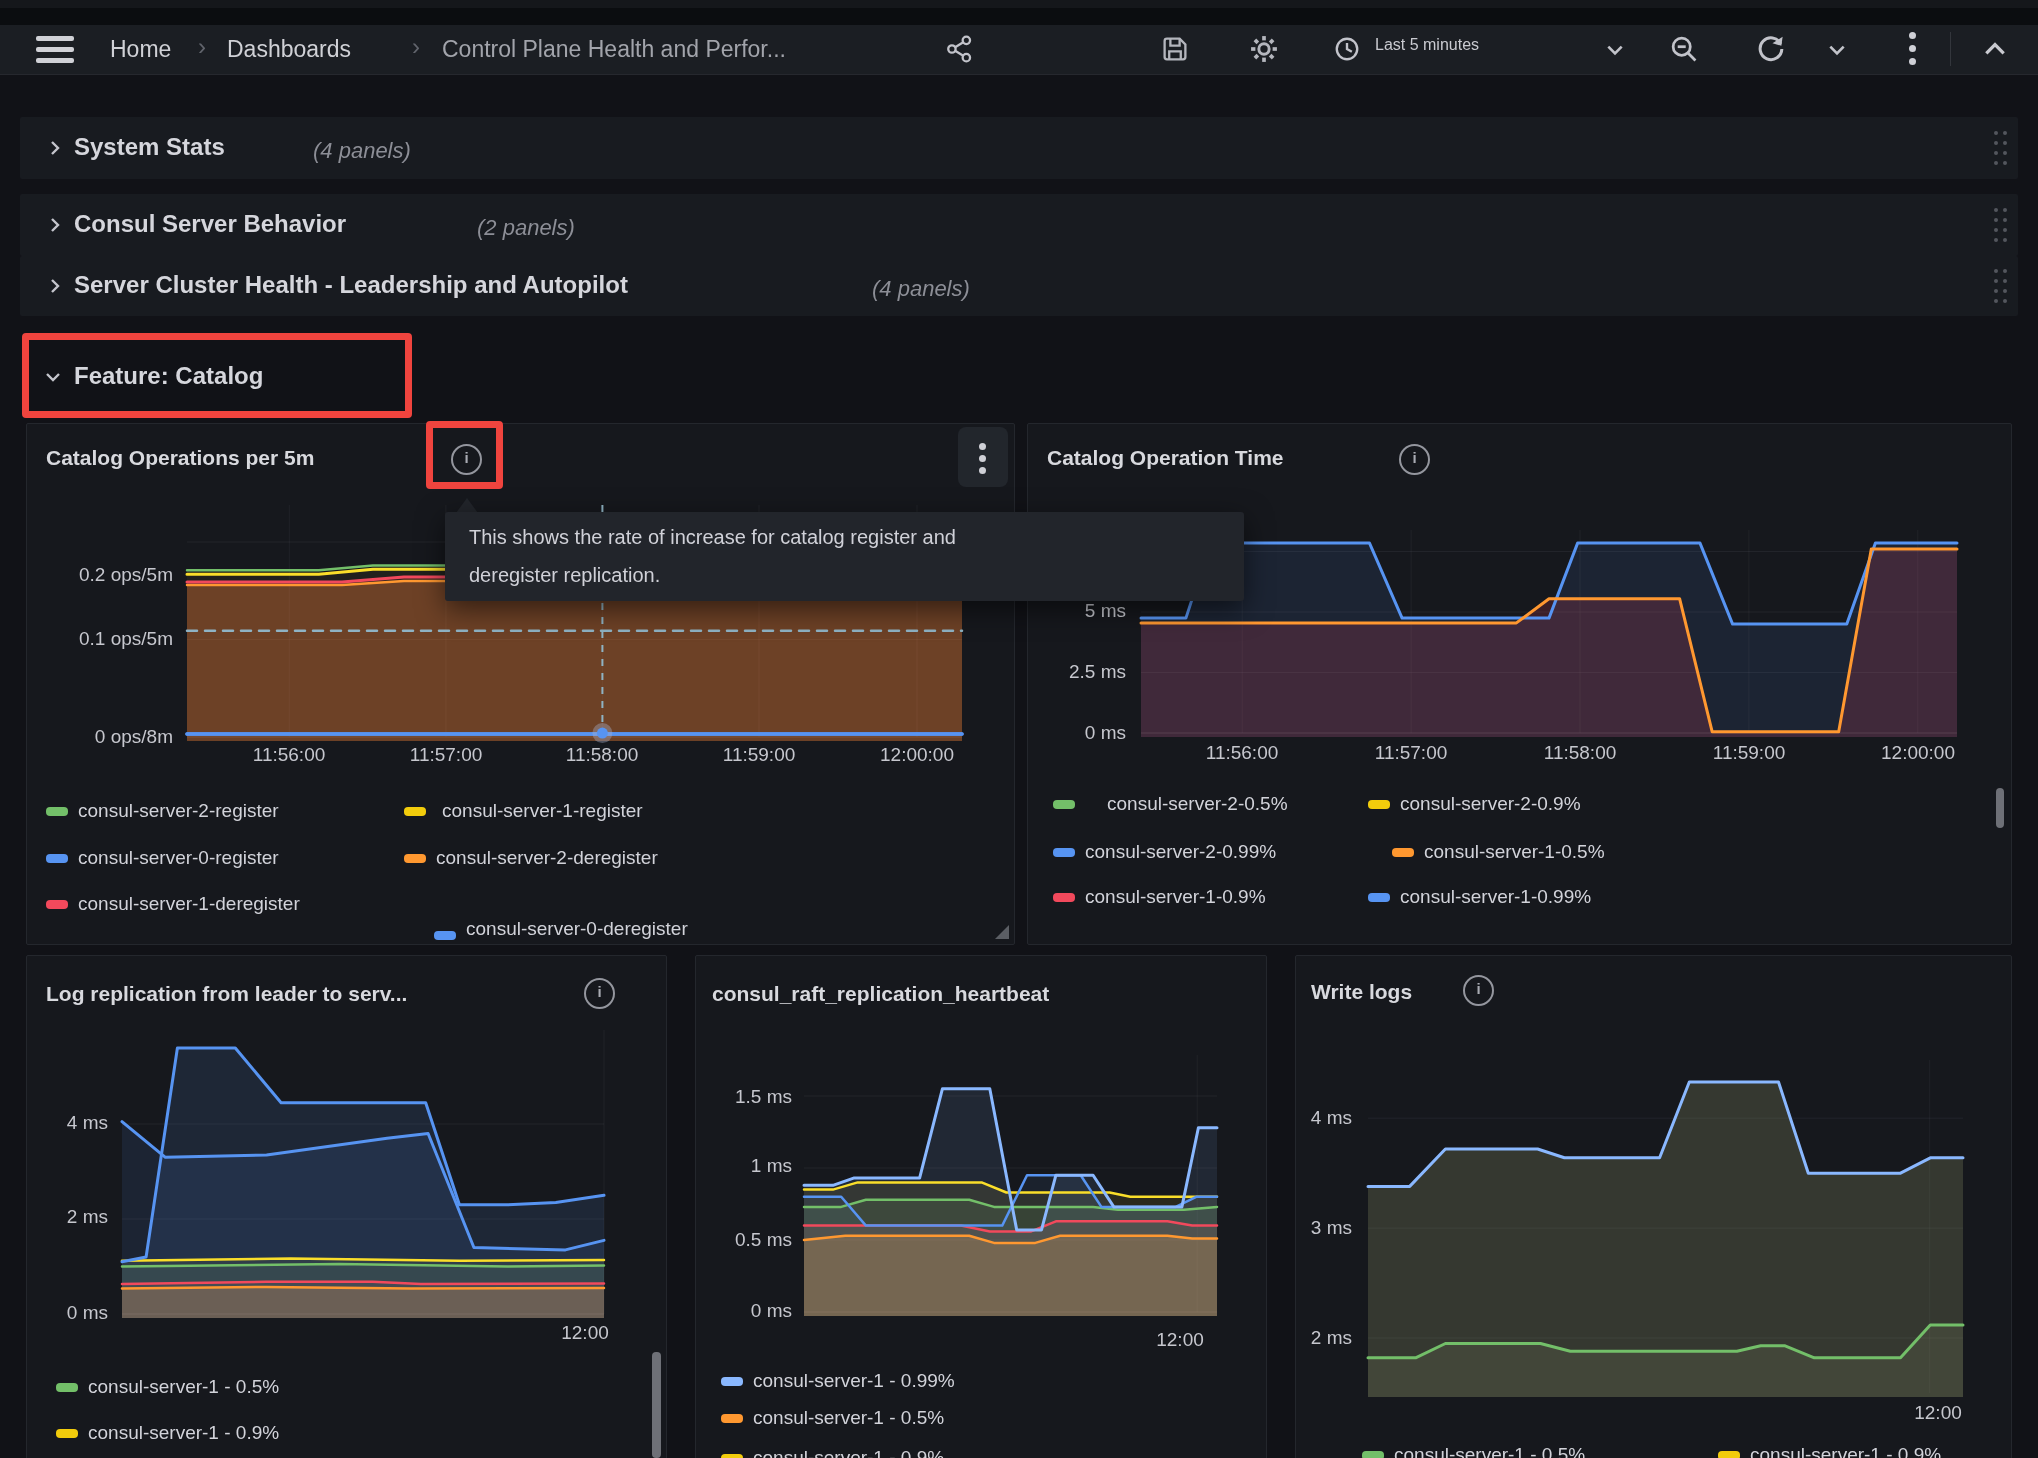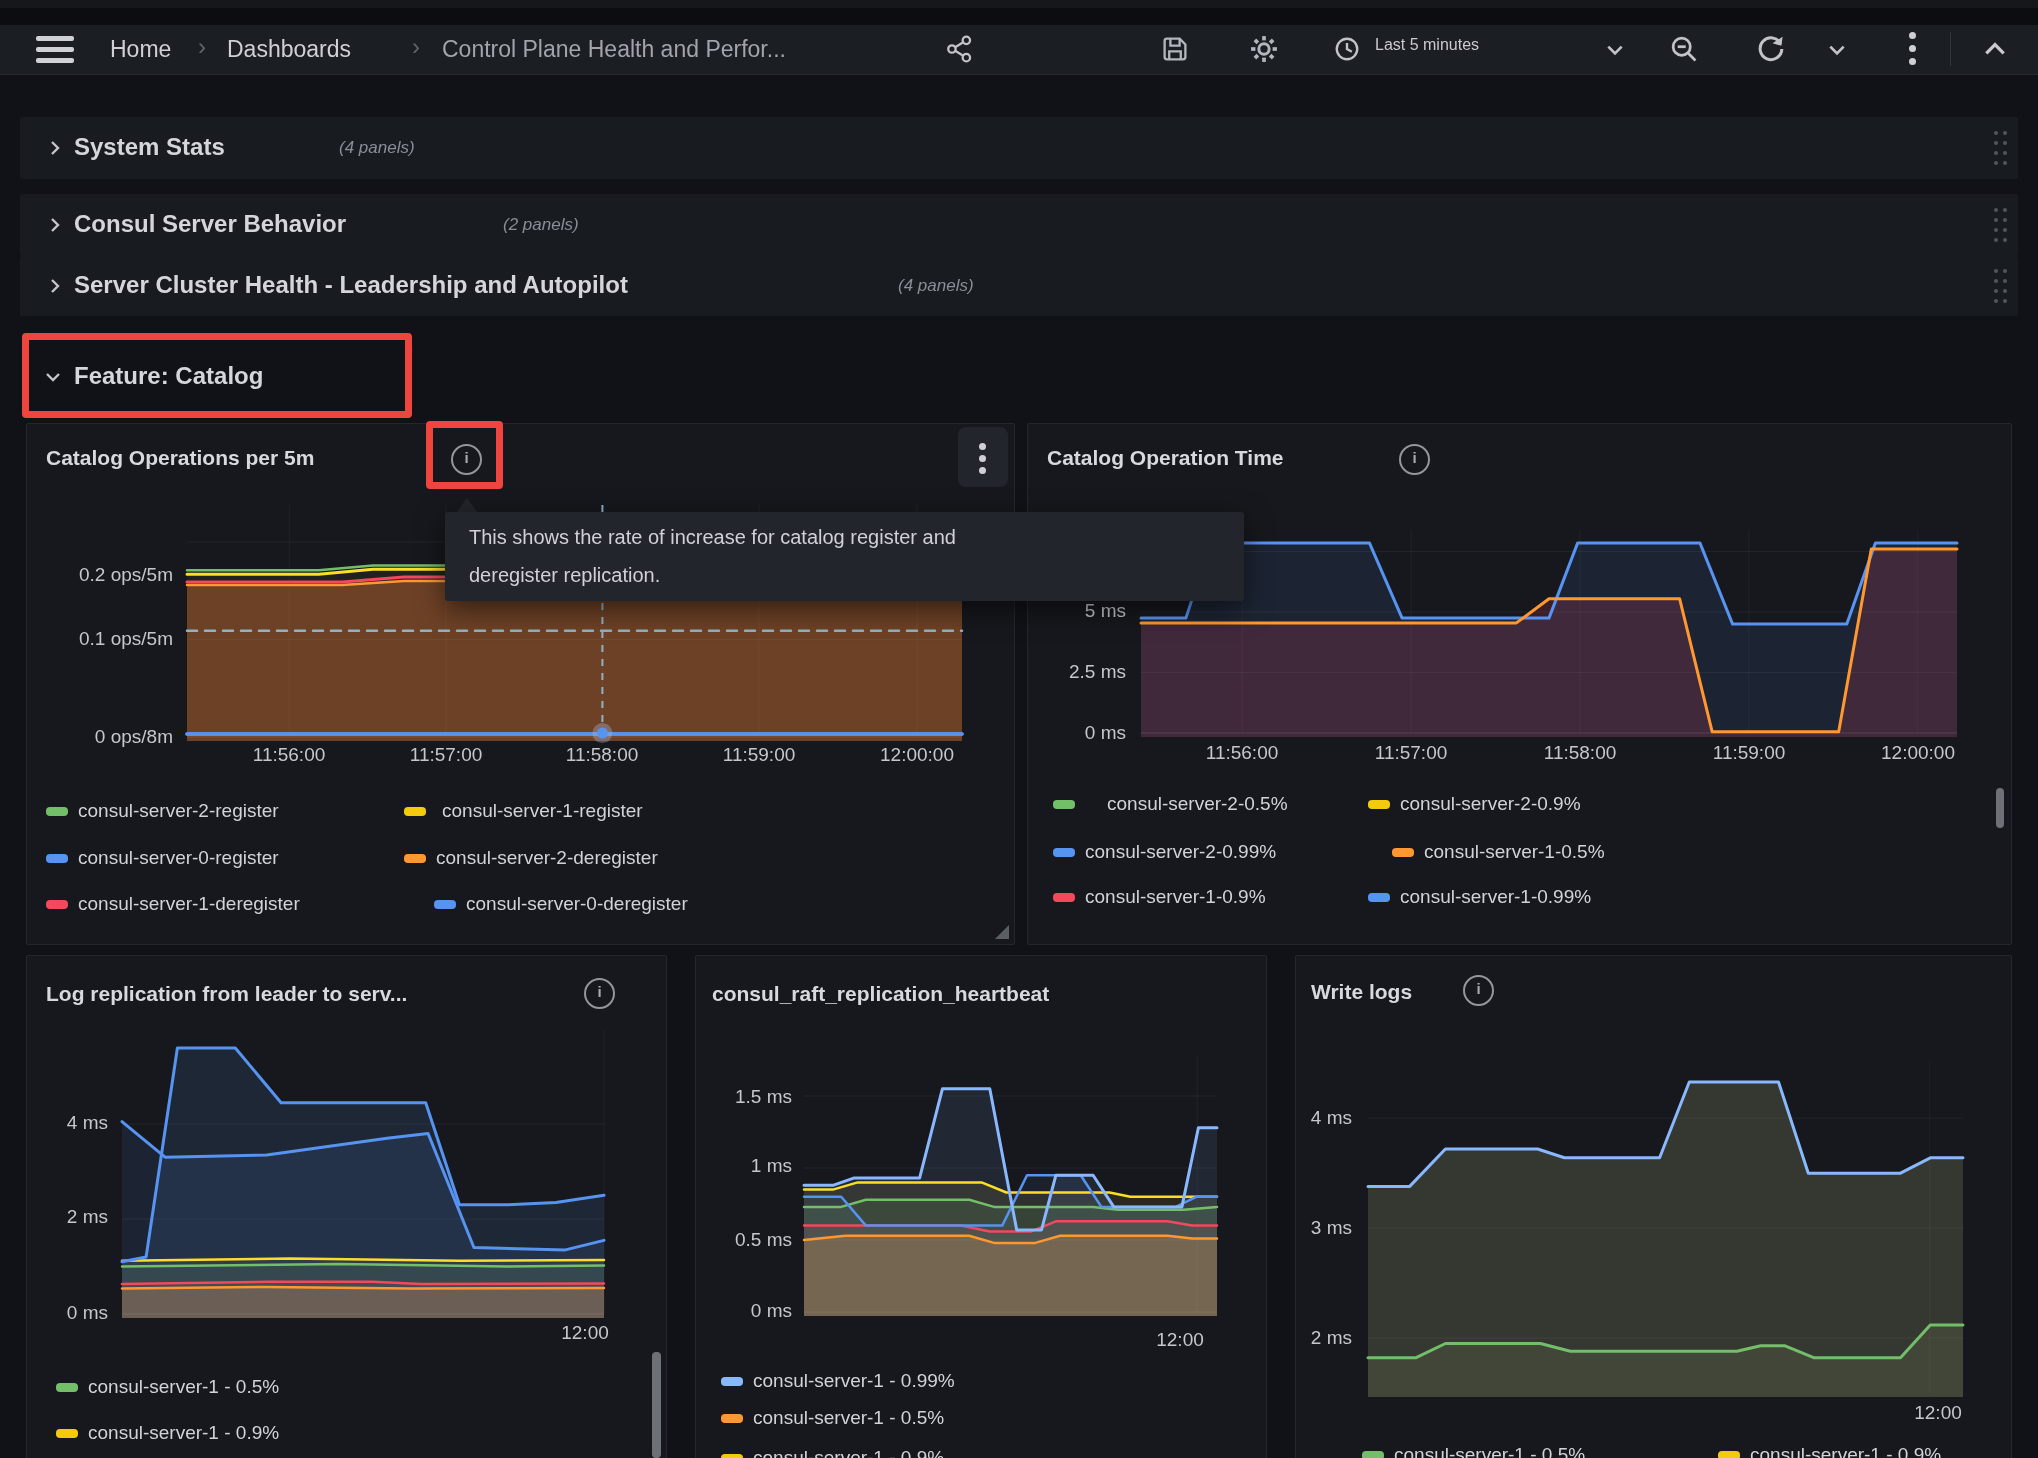--- a/index.html
+++ b/index.html
@@ -14,21 +14,21 @@
   .crumb.dim{color:#a2a4ab;}
   .crumb-sep{font-size:24px;color:#61646c;top:33px;}
   .navicon{color:#c2c3ca;}
   .nav-label{font-size:16px;color:#c9cad0;top:36px;}
   .hamb{width:38px;height:27px;}
   .hamb i{display:block;height:4.5px;border-radius:2px;background:#d0d1d6;margin-bottom:6.5px;}
   .vdiv{width:1px;height:34px;background:#33363c;}
   
   .rowbar{background:#181b20;border-radius:2px;height:62px;width:1998px;left:20px;}
   .rowlabel{font-size:24px;font-weight:700;color:#d5d6dc;}
-  .rowcount{font-size:17px;font-style:italic;color:#8c8e96;margin-left:26px;}
+  .rowcount{font-size:22px;font-style:italic;color:#8c8e96;}
   .dots{width:14px;height:33px;}
   .dots b{position:absolute;width:4px;height:4px;border-radius:50%;background:#53565d;}
   
   .panel{background:#16181d;border:1px solid #24272d;border-radius:2px;}
   .ptitle{font-size:21px;font-weight:700;color:#d8d9de;white-space:nowrap;}
   .iicon{width:27px;height:27px;border:2px solid #94969e;border-radius:50%;
          font-size:15px;font-weight:700;color:#a9abb3;text-align:center;line-height:24px;font-style:normal;}
   .yt{font-size:19px;color:#c6c7ce;width:110px;text-align:right;white-space:nowrap;}
   .xt{font-size:19px;color:#c6c7ce;width:130px;text-align:center;white-space:nowrap;}
   .lg{display:flex;align-items:center;gap:10px;white-space:nowrap;cursor:pointer;}
@@ -254,21 +254,21 @@
     <em>consul-server-0-register</em>
   </span>
 <span class="abs lg" style="left:404px;top:847px;">
     <i class="sw" style="background-color: rgb(255, 152, 48);"></i>
     <em>consul-server-2-deregister</em>
   </span>
 <span class="abs lg" style="left:46px;top:893px;">
     <i class="sw" style="background-color: rgb(242, 73, 92);"></i>
     <em>consul-server-1-deregister</em>
   </span>
-<span class="abs lg" style="left:434px;top:893px;">
+<span class="abs lg" style="left:434px;top:918px;align-items:flex-end;">
     <i class="sw" style="background-color: rgb(87, 148, 242);"></i>
     <em>consul-server-0-deregister</em>
   </span>
 
 <div class="abs resize" style="left:995px;top:925px;"></div>
 
 <div class="abs panel" style="left:1027px;top:423px;width:983px;height:520px;"></div>
 <span class="abs ptitle" style="left:1047px;top:446px;">Catalog Operation Time</span>
 <i class="abs iicon" style="left:1399px;top:444px;">i</i>
 

